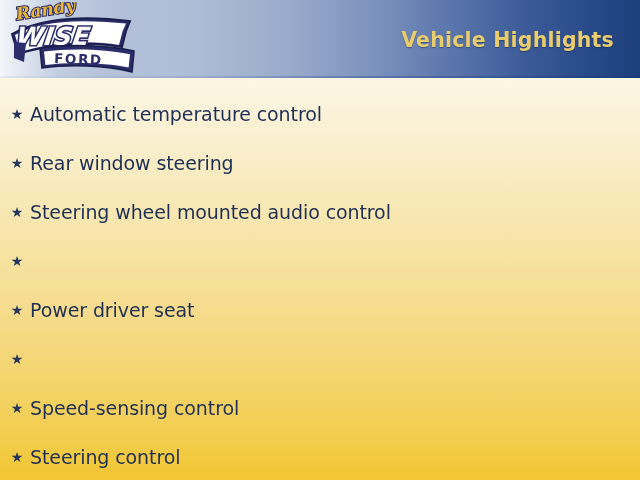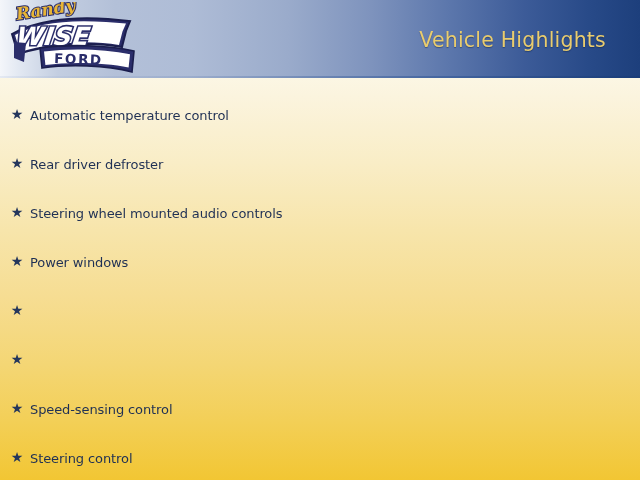--- a/index.html
+++ b/index.html
@@ -62,25 +62,25 @@
     height: 3px;
     background: linear-gradient(to right,
         rgba(200,210,228,0.35) 0%,
         rgba(140,160,196,0.55) 30%,
         rgba(60,95,155,0.8) 70%,
         rgba(25,60,120,0.9) 100%);
   }
 
   #header-title {
     position: absolute;
-    right: 34px;
+    right: 26px;
     top: 28px;
     font-family: "DejaVu Sans", "Liberation Sans", sans-serif;
     font-size: 20.5px;
-    font-weight: 400;
+    font-weight: 700;
     letter-spacing: 0.2px;
     color: #e9cc6e;
     text-shadow: 0 1px 1px rgba(10,30,70,0.45);
     white-space: nowrap;
   }
 
   
   #logo {
     position: absolute;
     left: 4px;
@@ -119,21 +119,21 @@
     top: 0;
     width: 16px;
     line-height: 49px;
     font-size: 14px;
     color: #24365c;
     text-align: center;
   }
 
   .highlight-label {
     font-family: "DejaVu Sans", "Liberation Sans", sans-serif;
-    font-size: 13px;
+    font-size: 19px;
     font-weight: 400;
     color: #1f3054;
     letter-spacing: -0.1px;
   }
 </style>
 </head>
 <body>
 
 <div id="page">
 
@@ -174,32 +174,32 @@
     <div id="header-bottom-edge"></div>
   </div>
 
   <ul id="highlights-list">
     <li class="highlight-item">
       <span class="bullet-star">★</span>
       <span class="highlight-label">Automatic temperature control</span>
     </li>
     <li class="highlight-item">
       <span class="bullet-star">★</span>
-      <span class="highlight-label">Rear driver defroster</span>
-    </li>
-    <li class="highlight-item">
-      <span class="bullet-star">★</span>
-      <span class="highlight-label">Steering wheel mounted audio controls</span>
-    </li>
-    <li class="highlight-item">
-      <span class="bullet-star">★</span>
-      <span class="highlight-label">Power windows</span>
-    </li>
-    <li class="highlight-item">
-      <span class="bullet-star">★</span>
+      <span class="highlight-label">Rear window steering</span>
+    </li>
+    <li class="highlight-item">
+      <span class="bullet-star">★</span>
+      <span class="highlight-label">Steering wheel mounted audio control</span>
+    </li>
+    <li class="highlight-item">
+      <span class="bullet-star">★</span>
+    </li>
+    <li class="highlight-item">
+      <span class="bullet-star">★</span>
+      <span class="highlight-label">Power driver seat</span>
     </li>
     <li class="highlight-item">
       <span class="bullet-star">★</span>
     </li>
     <li class="highlight-item">
       <span class="bullet-star">★</span>
       <span class="highlight-label">Speed-sensing control</span>
     </li>
     <li class="highlight-item">
       <span class="bullet-star">★</span>

